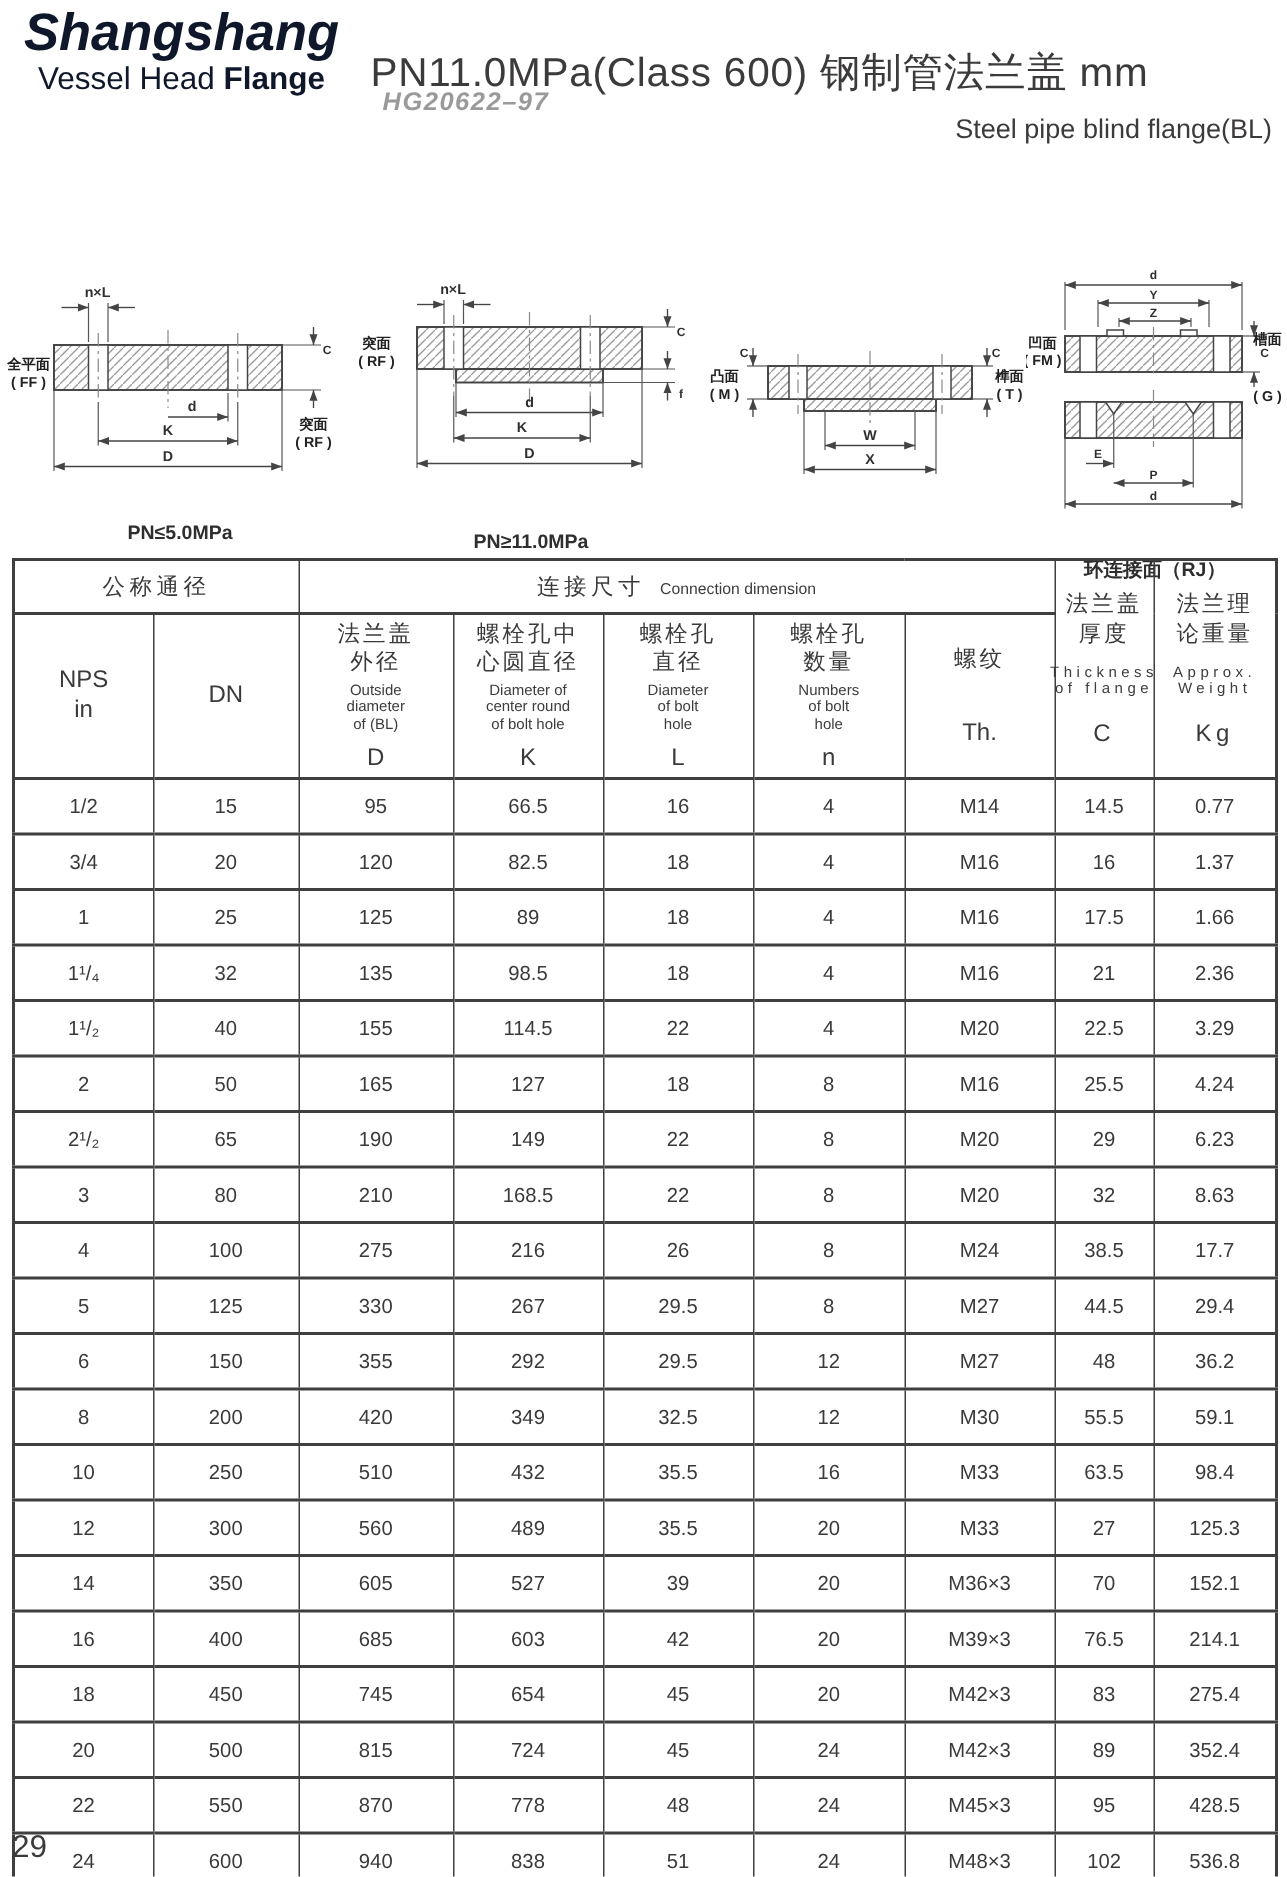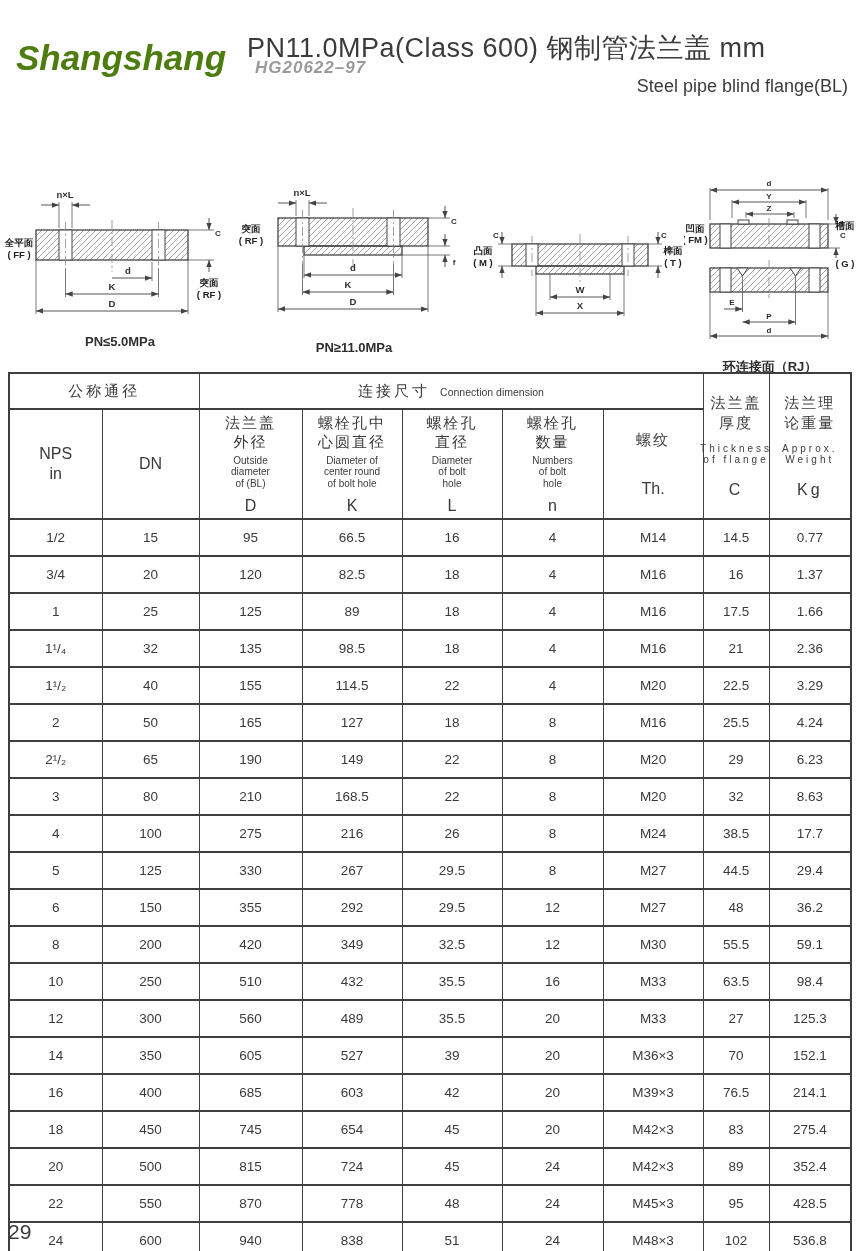--- a/index.html
+++ b/index.html
@@ -12,21 +12,21 @@
   .logo{position:absolute;left:16px;top:4px;width:210px;text-align:center;}
   .logo-main{font-size:35px;font-weight:bold;font-style:italic;letter-spacing:0px;line-height:1.05;}
   .logo-sub{font-size:21px;line-height:1.15;}
   .logo-sub .bold{font-weight:bold;}
   .title{position:absolute;left:247px;top:30px;font-size:27px;color:#3d3a3a;letter-spacing:0.5px;white-space:nowrap;}
   .standard{position:absolute;left:255px;top:58px;font-size:17px;font-weight:bold;font-style:italic;color:#9a9a9a;letter-spacing:1px;}
   .subtitle-en{position:absolute;right:10px;top:76px;font-size:18px;color:#3d3a3a;}
   
   .diagrams{position:absolute;top:172px;left:4px;width:850px;display:flex;justify-content:space-between;align-items:flex-start;}
   .diagram{text-align:center;}
-  .diagram .caption{font-size:13px;font-weight:bold;color:#2e2e2e;margin-top:6px;}
+  .diagram .caption{font-size:13px;font-weight:bold;color:#2e2e2e;margin-top:18px;}
   .ext{stroke:#555;stroke-width:0.8;fill:none;}
   .dim{stroke:#444;stroke-width:0.9;fill:none;}
   .cl{stroke:#888;stroke-width:0.8;stroke-dasharray:9 3 2 3;fill:none;}
   .body-outline{stroke:#444;stroke-width:1.3;}
   .dt{font-size:9.5px;font-weight:bold;fill:#2e2e2e;text-anchor:middle;}
   .dts{font-size:8px;font-weight:bold;fill:#2e2e2e;text-anchor:middle;}
   .lbl{font-size:9.5px;font-weight:bold;fill:#222;text-anchor:middle;}
   
   .tablewrap{position:absolute;top:372px;left:8px;width:842px;}
   table{border-collapse:collapse;width:842px;table-layout:fixed;border:2px solid #3f3f3f;}
@@ -40,22 +40,23 @@
   .hwrap .cn{font-size:15px;line-height:1.3;letter-spacing:2px;white-space:pre-line;}
   .hwrap .en{font-size:10px;line-height:1.15;white-space:pre-line;color:#3c3c3c;}
   .hwrap .sym{font-size:16px;margin-top:5px;}
   .hwrap.tall{min-height:126px;justify-content:space-evenly;gap:0;}
   .npslabel{font-size:16px;line-height:1.25;white-space:pre-line;}
   .pagenum{position:absolute;left:8px;top:1220px;font-size:21px;color:#3a3a3a;}
 </style>
 </head>
 <body>
 
-<div class="logo" style="color: #4d7c0f; margin-top: 36px;">
+<div class="logo" style="color: #0f172a;">
   <div class="logo-main">Shangshang</div>
+  <div class="logo-sub"><span>Vessel Head </span><span class="bold">Flange</span></div>
 </div>
 <div class="title">PN11.0MPa(Class 600) 钢制管法兰盖  mm</div>
 <div class="standard">HG20622–97</div>
 <div class="subtitle-en">Steel pipe blind flange(BL)</div>
 
 <div class="diagrams">
 
   <div class="diagram">
     <svg width="232" height="152" viewBox="0 0 232 152">
       <defs>

